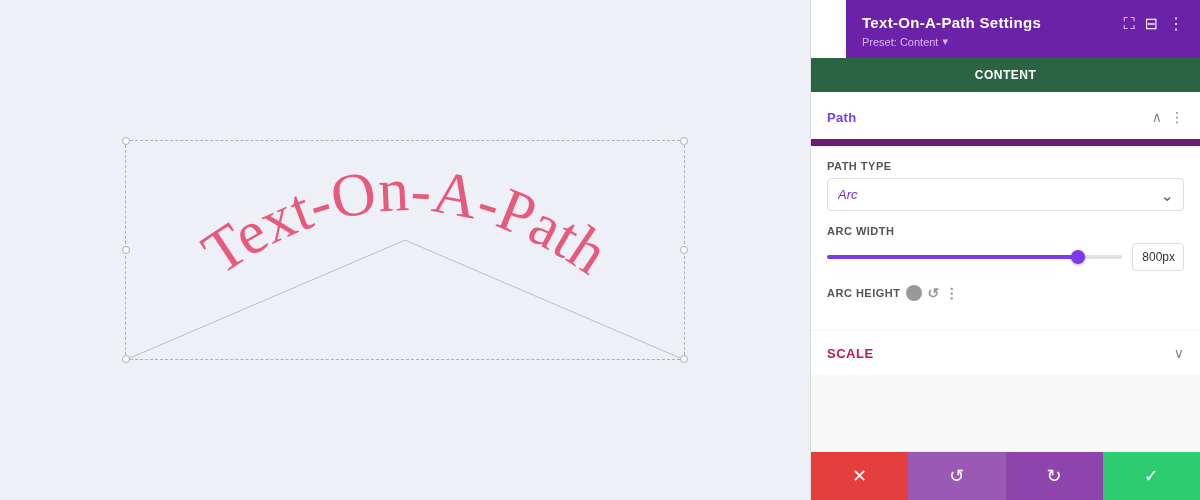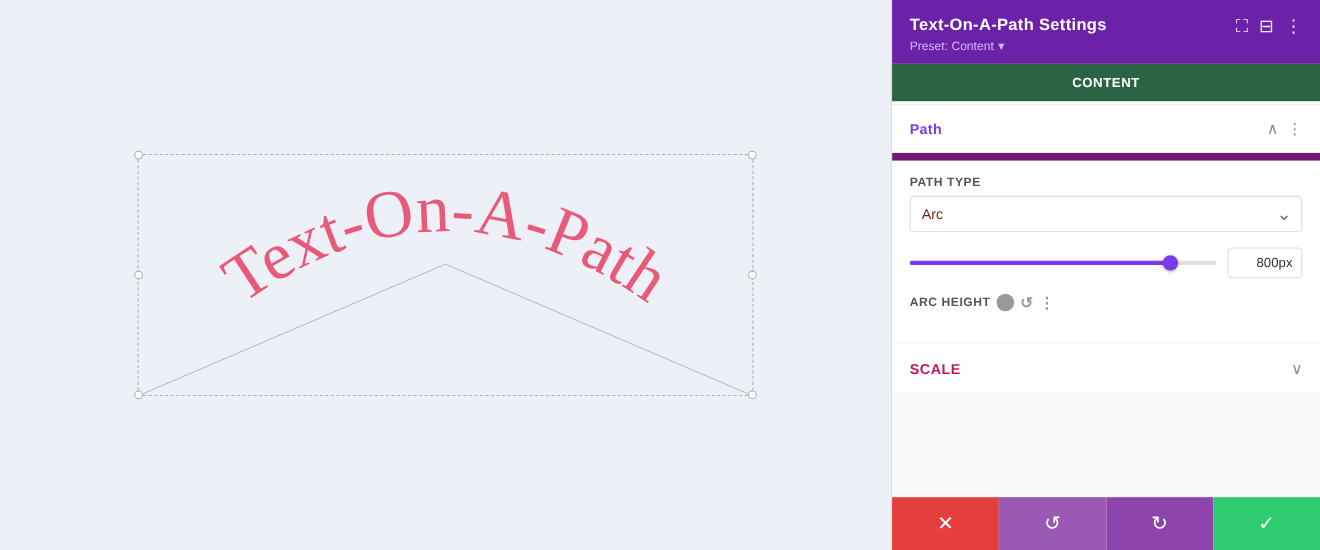--- a/index.html
+++ b/index.html
@@ -60,20 +60,21 @@
       border-left: 1px solid #ddd;
     }
 
     .panel-header {
       background: #6b21a8;
       color: white;
       padding: 14px 16px 10px;
       display: flex;
       align-items: flex-start;
       justify-content: space-between;
+      margin-left: 35px;
     }
 
     .panel-title-section {
       display: flex;
       flex-direction: column;
     }
 
     .panel-title {
       font-size: 15px;
       font-weight: 600;
@@ -207,23 +208,24 @@
       position: relative;
     }
 
     .select-wrapper select {
       width: 100%;
       padding: 8px 30px 8px 10px;
       border: 1px solid #ddd;
       border-radius: 4px;
       background: white;
       font-size: 13px;
-      color: #7f1d1d;
+      color: #6d28d9;
       appearance: none;
       cursor: pointer;
+      font-style: italic;
     }
 
     .select-arrow {
       position: absolute;
       right: 10px;
       top: 50%;
       transform: translateY(-50%);
       color: #666;
       pointer-events: none;
     }
@@ -255,21 +257,21 @@
       height: 14px;
       background: #7c3aed;
       border-radius: 50%;
       position: absolute;
       top: 50%;
       transform: translate(-50%, -50%);
       box-shadow: 0 1px 3px rgba(0,0,0,0.3);
     }
 
     .value-box {
-      width: 68px;
+      width: 52px;
       padding: 6px 8px;
       border: 1px solid #ddd;
       border-radius: 4px;
       font-size: 12px;
       color: #333;
       text-align: right;
       background: white;
     }
 
     
@@ -423,20 +425,23 @@
               <option>Arc</option>
               <option>Circle</option>
               <option>Wave</option>
               <option>Line</option>
             </select>
             <span class="select-arrow">⌄</span>
           </div>
         </div>
 
         <div class="form-row">
+          <div class="form-label">
+            <span>Arc Width</span>
+          </div>
           <div class="slider-row">
             <div class="slider-track">
               <div class="slider-fill" style="width: 85%"></div>
               <div class="slider-thumb" style="left: 85%"></div>
             </div>
             <input class="value-box" type="text" value="800px" style="">
           </div>
         </div>
 
         <div class="form-row">

